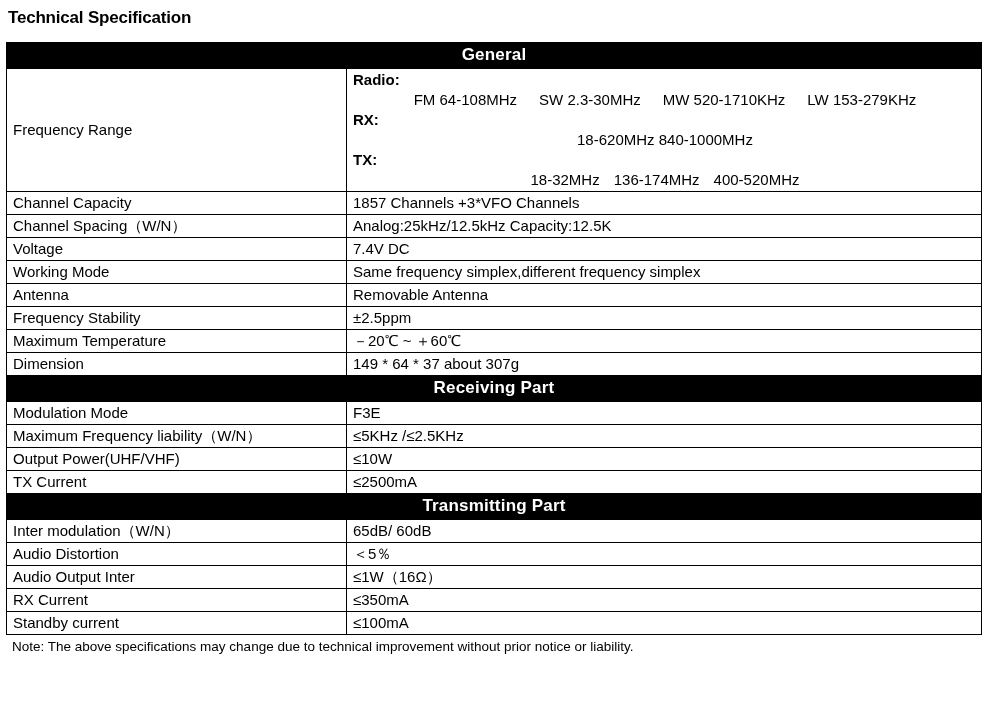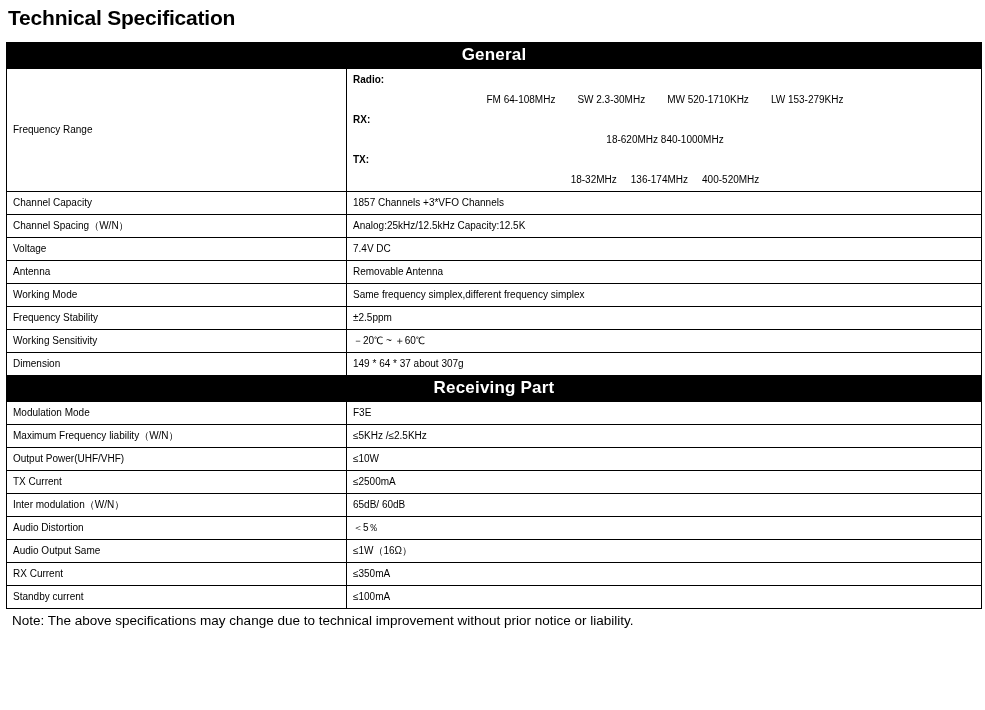--- a/index.html
+++ b/index.html
@@ -15,36 +15,36 @@
     overflow: hidden;
   }
   .page {
     width: 985px;
     height: 710px;
     position: relative;
     box-sizing: border-box;
     padding: 0 4px;
   }
   .doc-title {
-    font-size: 21px;
+    font-size: 17px;
     font-weight: bold;
     letter-spacing: -0.2px;
     margin: 2px 0 8px 4px;
     line-height: 32px;
   }
   table.spec {
     border-collapse: collapse;
     width: 812px;
     margin-left: 2px;
     table-layout: fixed;
     padding-left: 36px;
   }
   table.spec td {
     border: 1px solid #000000;
-    font-size: 10px;
+    font-size: 15px;
     line-height: 20px;
     padding: 1px 4px 1px 6px;
     vertical-align: middle;
   }
   .col-label { width: 340px; }
   .col-value { width: 635px; }
 
   tr.section-row td {
     background: #000000;
     color: #ffffff;
@@ -117,33 +117,33 @@
       </tr>
       <tr>
         <td>Channel Spacing（W/N）</td>
         <td>Analog:25kHz/12.5kHz   Capacity:12.5K</td>
       </tr>
       <tr>
         <td>Voltage</td>
         <td>7.4V DC</td>
       </tr>
       <tr>
+        <td>Working Mode</td>
+        <td>Same frequency simplex,different frequency simplex</td>
+      </tr>
+      <tr>
         <td>Antenna</td>
         <td>Removable Antenna</td>
       </tr>
       <tr>
-        <td>Working Mode</td>
-        <td>Same frequency simplex,different frequency simplex</td>
-      </tr>
-      <tr>
         <td>Frequency Stability</td>
         <td>±2.5ppm</td>
       </tr>
       <tr>
-        <td>Working Sensitivity</td>
+        <td>Maximum Temperature</td>
         <td>－20℃ ~ ＋60℃</td>
       </tr>
       <tr>
         <td>Dimension</td>
         <td>149 * 64 * 37  about  307g</td>
       </tr>
 
       <tr class="section-row">
         <td colspan="2">Receiving Part</td>
       </tr>
@@ -158,31 +158,34 @@
       </tr>
       <tr>
         <td>Output Power(UHF/VHF)</td>
         <td>≤10W</td>
       </tr>
       <tr>
         <td>TX Current</td>
         <td>≤2500mA</td>
       </tr>
 
+      <tr class="section-row">
+        <td colspan="2">Transmitting Part</td>
+      </tr>
 
       <tr>
         <td>Inter modulation（W/N）</td>
         <td>65dB/ 60dB</td>
       </tr>
       <tr>
         <td>Audio Distortion</td>
         <td>＜5％</td>
       </tr>
       <tr>
-        <td>Audio Output Same</td>
+        <td>Audio Output Inter</td>
         <td>≤1W（16Ω）</td>
       </tr>
       <tr>
         <td>RX Current</td>
         <td>≤350mA</td>
       </tr>
       <tr>
         <td>Standby current</td>
         <td>≤100mA</td>
       </tr>

